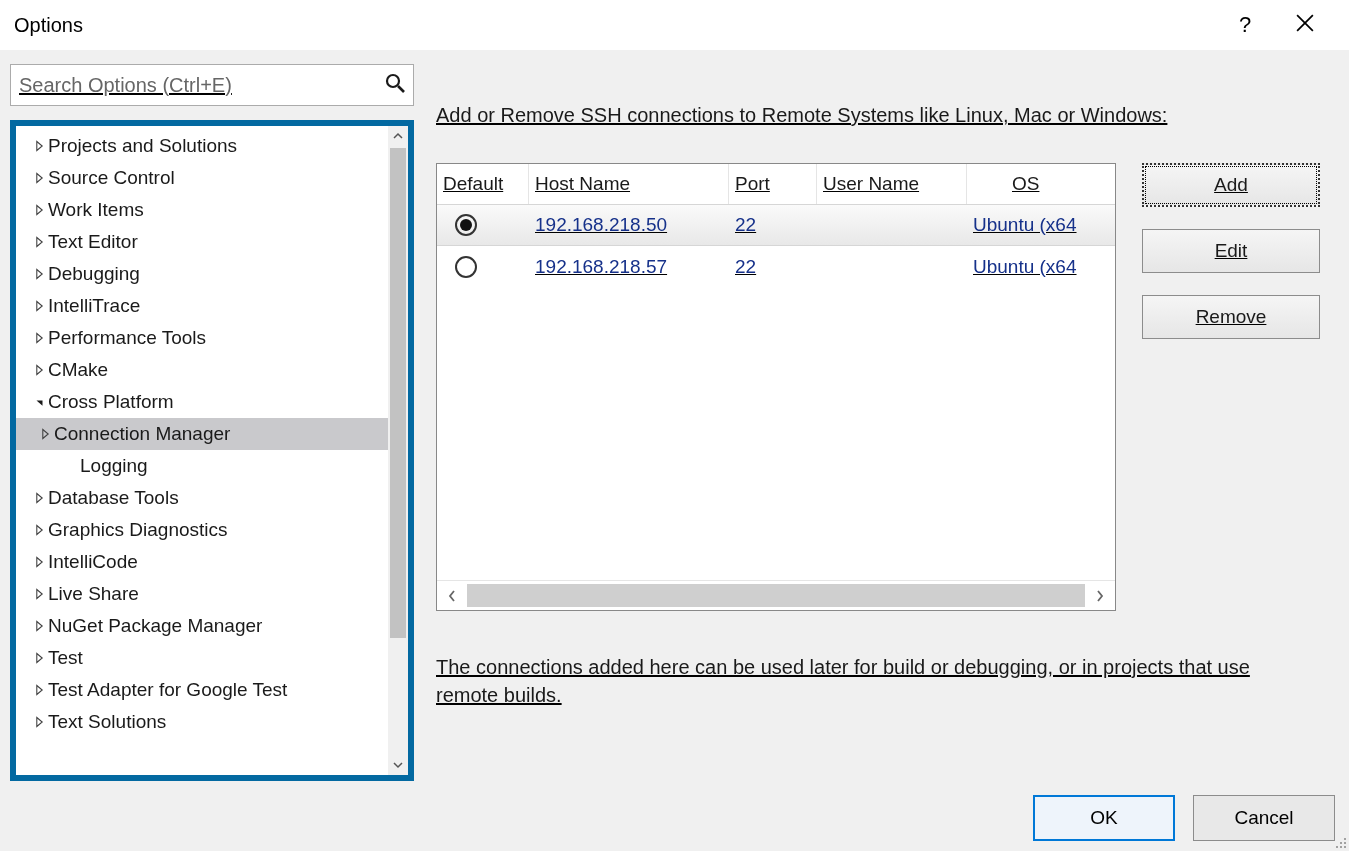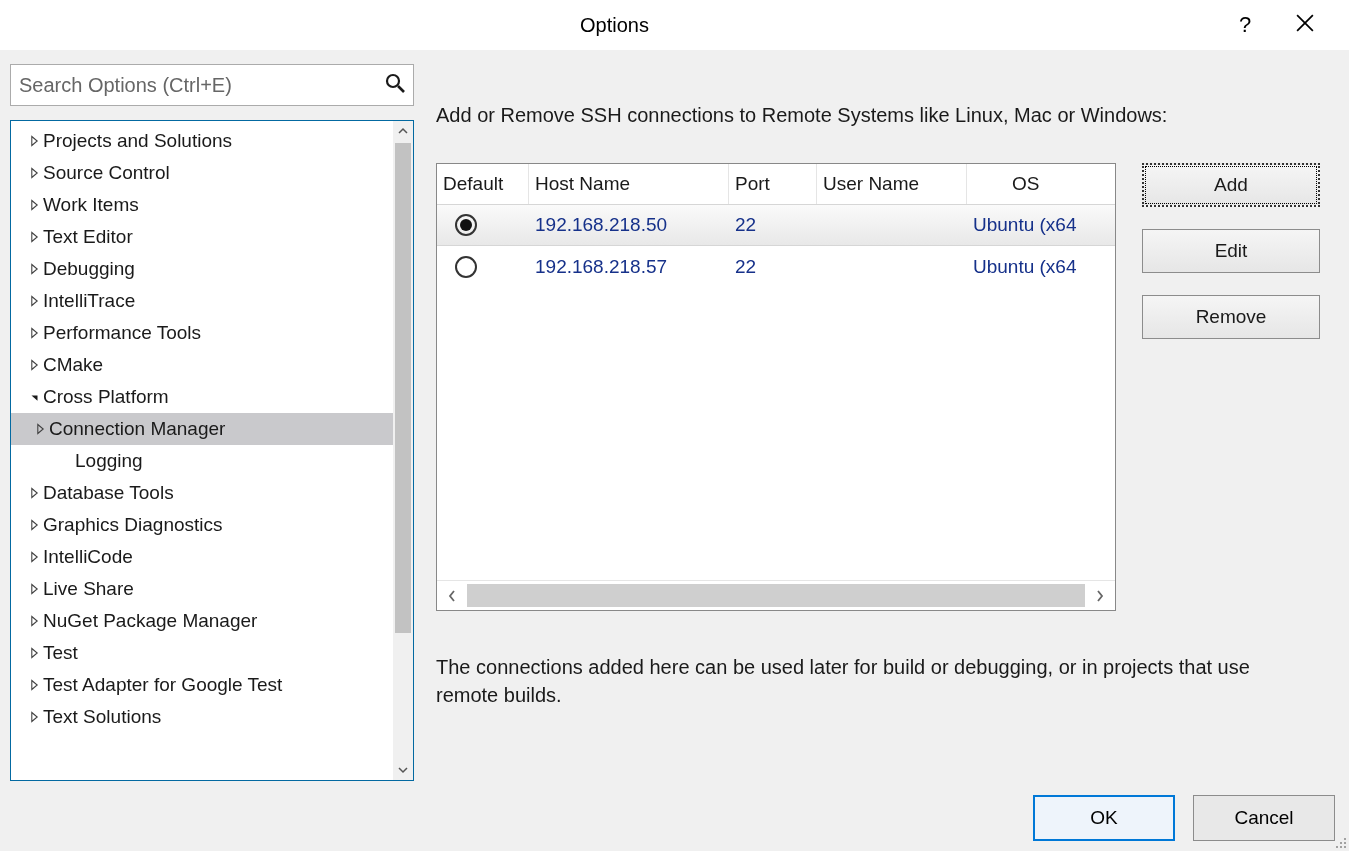--- a/index.html
+++ b/index.html
@@ -16,21 +16,20 @@
       height: 50px;
       display: flex;
       align-items: center;
       padding: 0 14px;
       background: #fff;
     }
     .titlebar .title {
       font-size: 20px;
       color: #000;
       flex: 1;
-      text-align: center;
     }
     .titlebar .help-icon, .titlebar .close-icon {
       width: 60px;
       text-align: center;
       font-size: 22px;
       color: #000;
       cursor: pointer;
     }
     .titlebar .close-icon svg { width: 18px; height: 18px; }
     
@@ -38,20 +37,21 @@
       background: #f0f0f0;
       height: 801px;
       display: flex;
       flex-direction: column;
       padding: 14px 10px 8px 10px;
     }
     .main-split {
       display: flex;
       gap: 22px;
       flex: 1;
+      text-decoration: underline;
     }
     
     
     .left-panel {
       width: 404px;
       display: flex;
       flex-direction: column;
     }
     .search-box {
       height: 42px;
@@ -74,21 +74,21 @@
     .search-box input::placeholder { color: #666; }
     .search-box .search-icon {
       font-size: 20px;
       color: #333;
       font-weight: bold;
     }
     
     .tree-container {
       flex: 1;
       background: #fff;
-      border: 1px solid #0369a1;
+      border: 6px solid #0369a1;
       position: relative;
       overflow: hidden;
     }
     .tree {
       position: absolute;
       inset: 0;
       right: 20px;
       padding: 4px 0;
     }
     .tree-item {

